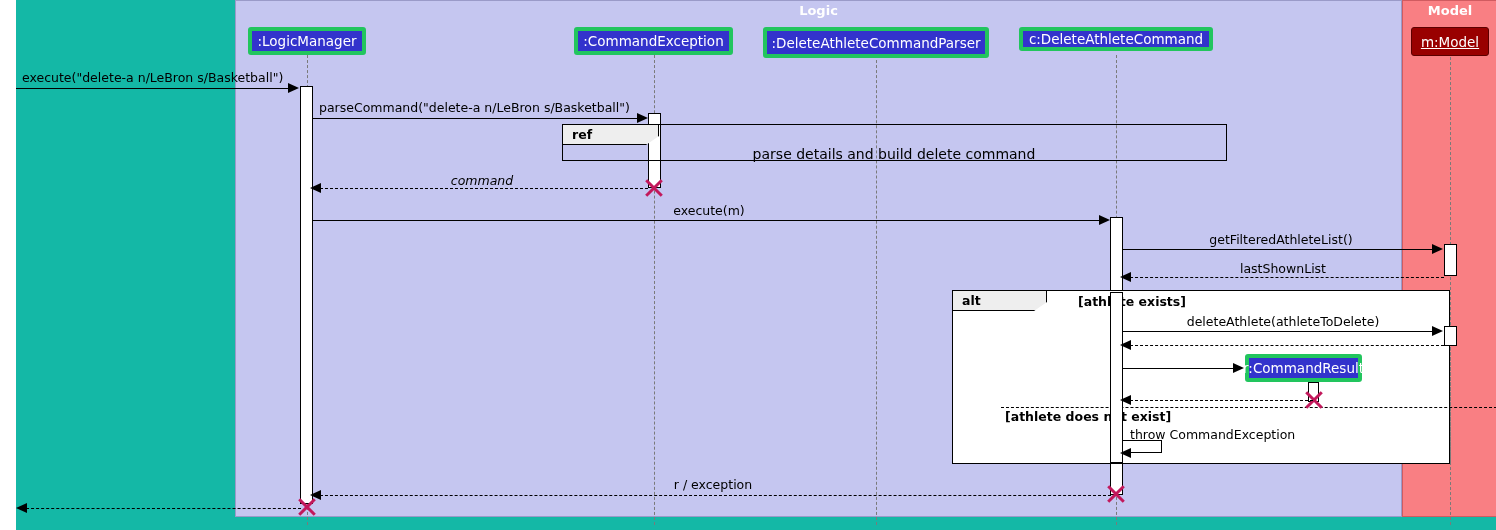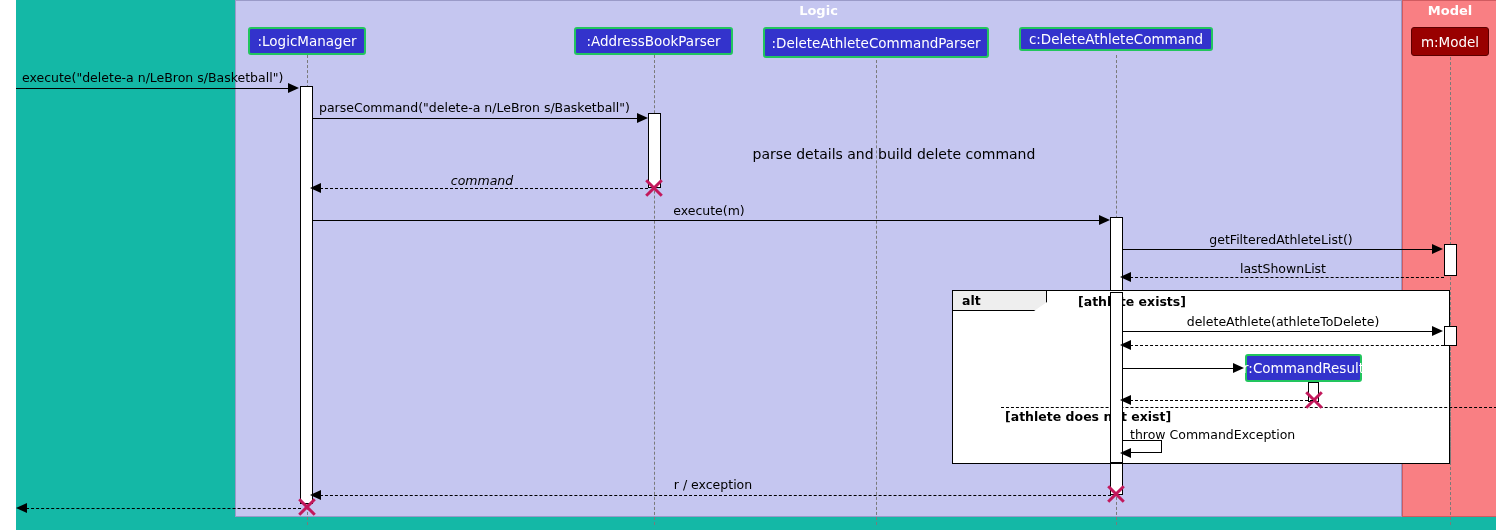--- a/index.html
+++ b/index.html
@@ -13,21 +13,21 @@
   .panel-title.dark{color:#ffffff;}
 
   
   .lifeline{position:absolute;width:0;border-left:1px dashed #7a7a7a;}
   .lifeline.short{border-left:1px solid #333;}
 
   
   .pbox{position:absolute;box-sizing:border-box;display:flex;align-items:center;
     justify-content:center;color:#fff;font-size:13.5px;border-radius:3px;
     white-space:nowrap;padding:0 8px;}
-  .pbox.logic{background:#3333cc;border:2px solid #22c55e;}
+  .pbox.logic{background:#3333cc;border:4px solid #22c55e;}
   .pbox.model{background:#990000;border:1px solid #5c0000;}
 
   
   .act{position:absolute;background:#ffffff;border:1px solid #000;box-sizing:border-box;}
 
   
   .msg{position:absolute;height:0;}
   .msg.solid{border-top:1px solid #000;}
   .msg.dash{border-top:1px dashed #000;}
   .arrowR{position:absolute;width:0;height:0;border-top:5px solid transparent;
@@ -78,44 +78,49 @@
   <div class="lifeline" style="left:291px;top:55px;height:470px;"></div>
   <div class="lifeline" style="left:638px;top:55px;height:470px;"></div>
   <div class="lifeline" style="left:860px;top:55px;height:470px;"></div>
   <div class="lifeline" style="left:1100px;top:55px;height:470px;"></div>
   <div class="lifeline" style="left:1434px;top:57px;height:468px;"></div>
 
   <div class="pbox logic" style="left:232px;top:27px;width:118px;height:28px;">
     <span>:LogicManager</span>
   </div>
   <div class="pbox logic" style="left:558px;top:27px;width:159px;height:28px;">
-    <span>:AddressBookParser</span>
+    <span>:CommandException</span>
   </div>
   <div class="pbox logic" style="left:747px;top:27px;width:226px;height:31px;">
     <span>:DeleteAthleteCommandParser</span>
   </div>
   <div class="pbox logic" style="left:1003px;top:27px;width:194px;height:24px;">
     <span>c:DeleteAthleteCommand</span>
   </div>
-  <div class="pbox model" style="left:1395px;top:27px;width:78px;height:29px;">
+  <div class="pbox model" style="left:1395px;top:27px;width:78px;height:29px;text-decoration:underline;">
     <span>m:Model</span>
   </div>
 
   <div class="msg solid" style="left:0px;top:88px;width:280px;"></div>
   <div class="arrowR" style="left:272px;top:83px;"></div>
   <div class="mlabel left" style="left:6px;top:70px;">execute("delete-a n/LeBron s/Basketball")</div>
 
   <div class="act" style="left:284px;top:86px;width:13px;height:418px;"></div>
 
   <div class="msg solid" style="left:297px;top:118px;width:327px;"></div>
   <div class="arrowR" style="left:621px;top:113px;"></div>
   <div class="mlabel left" style="left:303px;top:100px;">parseCommand("delete-a n/LeBron s/Basketball")</div>
 
   <div class="act" style="left:632px;top:113px;width:13px;height:75px;"></div>
 
+  <div class="frag" style="left:546px;top:124px;width:665px;height:37px;">
+    <div class="frag-tab" style="width:70px;">
+      <span>ref</span>
+    </div>
+  </div>
   <div class="frag-label" style="left:878px;top:146px;">parse details and build delete command</div>
 
   <div class="msg dash" style="left:299px;top:188px;width:333px;"></div>
   <div class="arrowL" style="left:294px;top:183px;"></div>
   <div class="mlabel" style="left:466px;top:173px;font-style:italic;">command</div>
 
   <div class="xmark" style="left:627px;top:177px;"></div>
 
   <div class="msg solid" style="left:297px;top:220px;width:790px;"></div>
   <div class="arrowR" style="left:1083px;top:215px;"></div>

